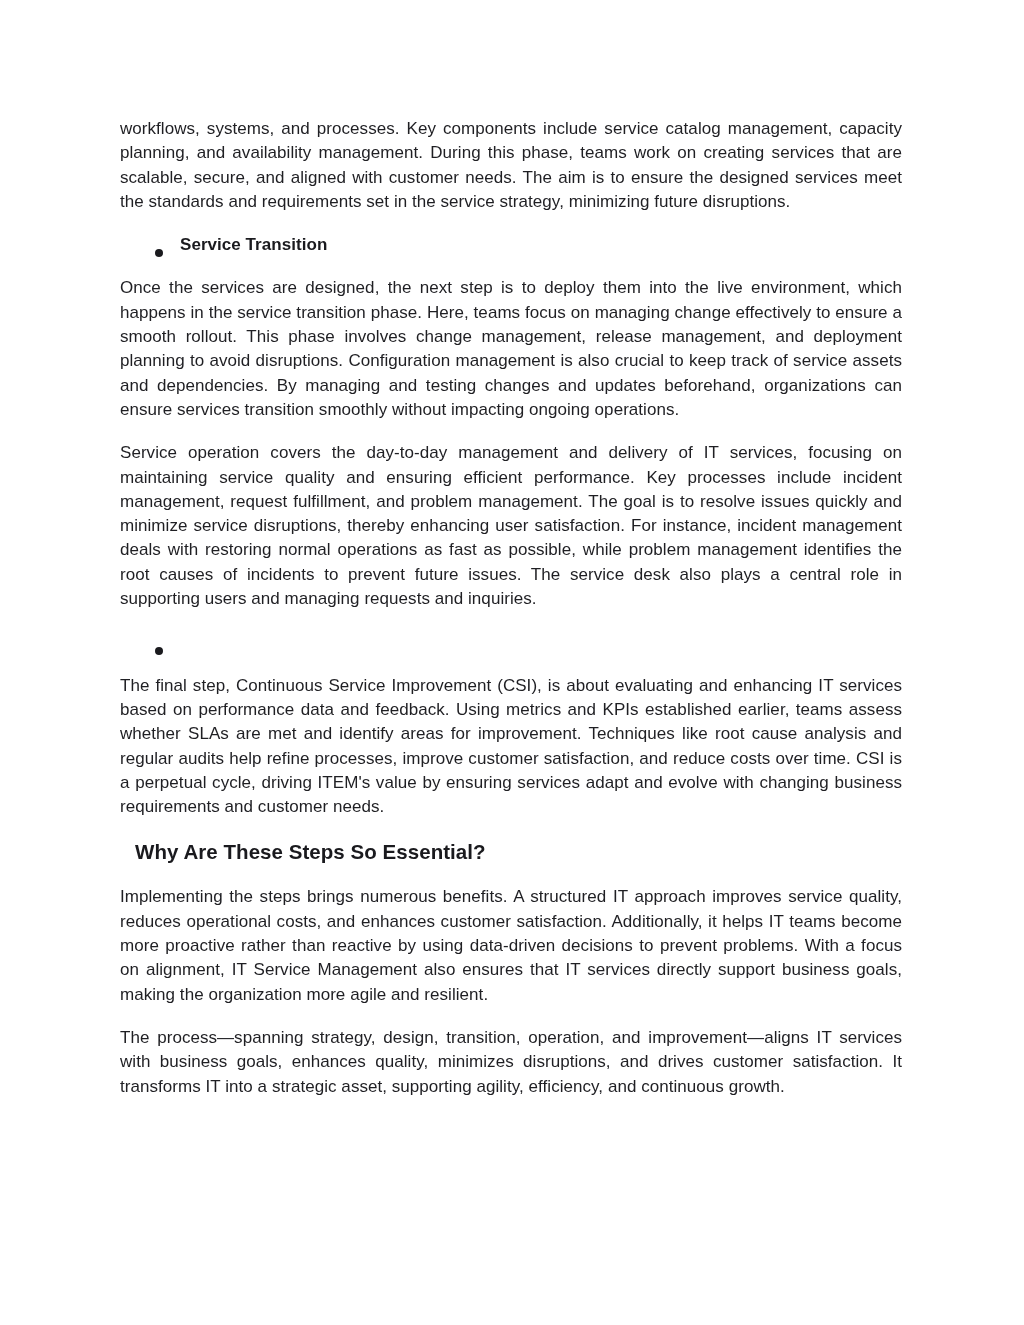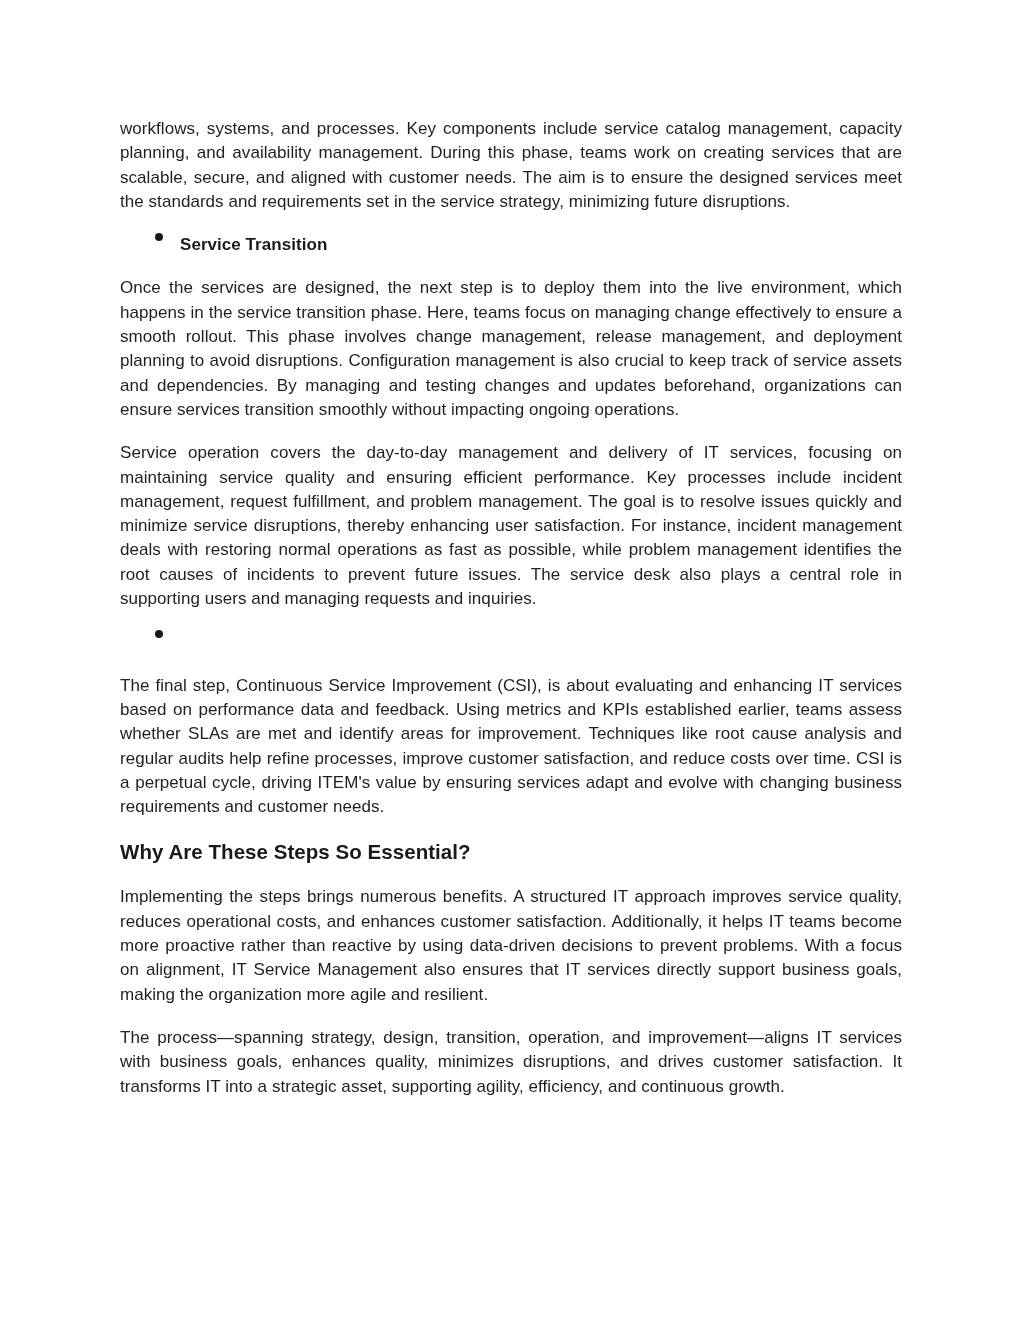--- a/index.html
+++ b/index.html
@@ -24,42 +24,42 @@
   .body-par {
     margin: 0 0 19px 0;
     font-size: 17px;
     line-height: 24.3px;
     text-align: justify;
     color: #1f1f23;
     letter-spacing: 0.05px;
   }
   .bullet-row {
     display: flex;
-    align-items: flex-start;
+    align-items: flex-end;
     margin: 1px 0 19px 0;
     padding-left: 35px;
     height: 24.3px;
   }
   .bullet-dot {
     width: 8px;
     height: 8px;
     border-radius: 50%;
     background: #1a1a1e;
     flex: 0 0 auto;
     margin-right: 17px;
   }
   .bullet-label {
     font-size: 17px;
     font-weight: 700;
     line-height: 24.3px;
     color: #1a1a1e;
     letter-spacing: 0.05px;
   }
   .section-heading {
-    margin: 0 0 19px 0;
+    margin: 0 0 19px 15px;
     font-size: 20.5px;
     font-weight: 700;
     line-height: 28px;
     color: #1a1a1e;
     letter-spacing: 0.05px;
   }
 </style>
 </head>
 <body>
 

